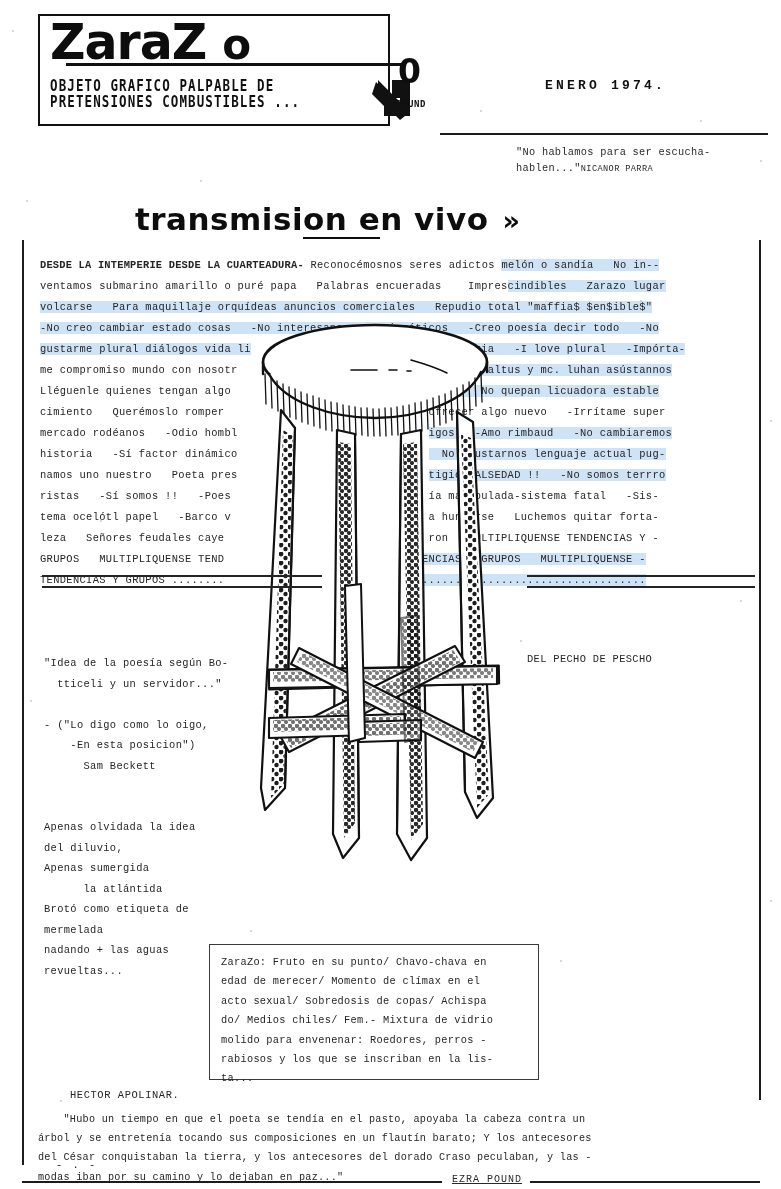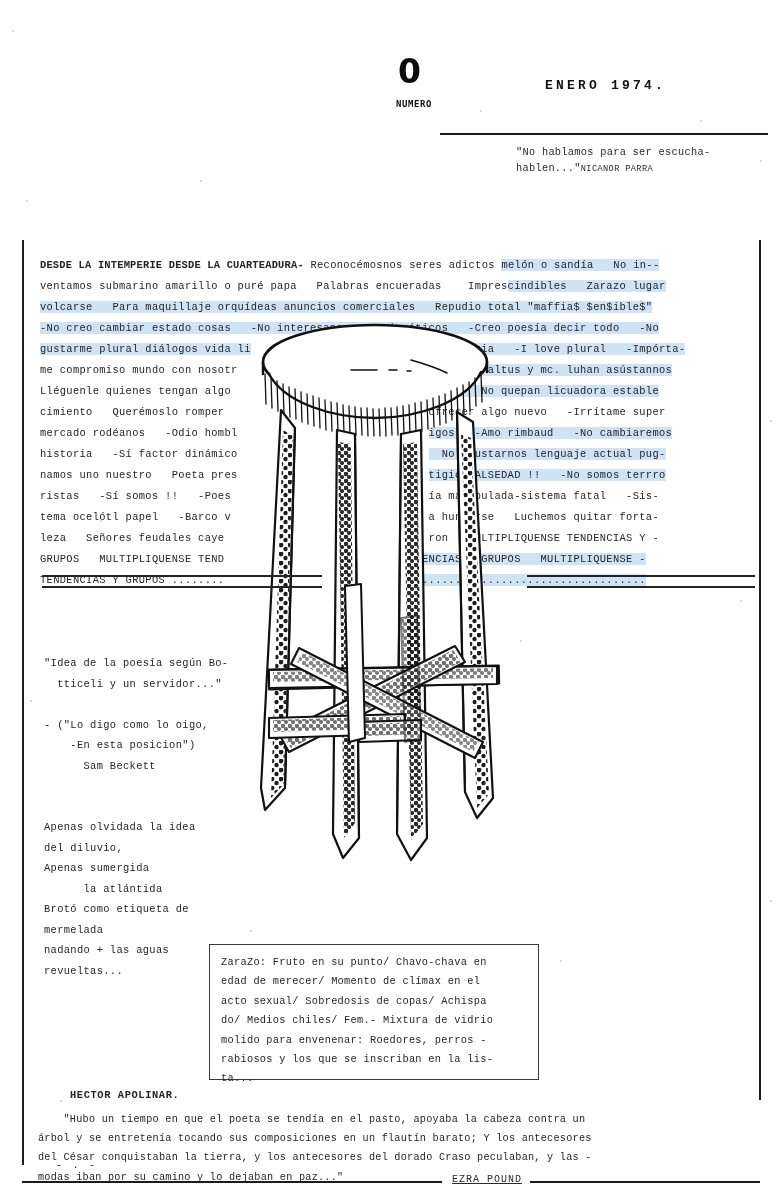--- a/index.html
+++ b/index.html
@@ -100,21 +100,21 @@
   .dv-r1{left:527px;top:575px;width:228px;}
   .dv-r2{left:527px;top:586px;width:228px;}
 
   
   .poem{
     position:absolute;font-size:10.4px;line-height:20.5px;
     letter-spacing:0.35px;color:#262626;white-space:pre;
   }
   .poem-left{left:44px;top:612px;width:250px;}
   .poem-right{left:527px;top:608px;width:240px;}
-  .sig{font-weight:bold;letter-spacing:0.6px;}
+  .sig{font-weight:normal;letter-spacing:0.6px;}
   .dashes{letter-spacing:2px;}
 
   
   .defbox{
     position:absolute;left:209px;top:944px;width:328px;height:134px;
     border:1.5px solid #3a3a3a;background:rgba(255,255,255,0.86);
   }
   .defbox .inner{
     position:absolute;left:11px;top:8px;width:310px;
     font-size:10.3px;line-height:19.4px;letter-spacing:0.3px;color:#262626;
@@ -139,31 +139,44 @@
   .stool svg{display:block;}
 
   
   .speck{position:absolute;background:#9b9b9b;border-radius:50%;opacity:.5;}
 </style>
 </head>
 <body>
 
 <div class="page">
 
+  <div class="masthead">
+    <div class="zaraz"><span>ZaraZ</span><span class="o">o</span></div>
+    <div class="masthead-strike"></div>
+    <div class="sub1">OBJETO  GRAFICO  PALPABLE  DE</div>
+    <div class="sub2">PRETENSIONES COMBUSTIBLES ...</div>
+    <div class="arrow-box">
+      <svg width="46" height="46" viewBox="0 0 46 46">
+        <path d="M8 4 L22 18 L22 4 L40 4 L40 22 L26 22 L40 36 L30 44 L8 22 Z" fill="#111"></path>
+        <path d="M6 6 L30 30 L30 14 L40 14 L40 40 L14 40 L14 30 L2 18 Z" fill="#111"></path>
+      </svg>
+    </div>
+  </div>
   <div class="num-zero">0</div>
-  <div class="num-label">NUMERO</div>
+  <div class="num-label">POUND</div>
   <div class="issue-date">ENERO 1974.</div>
 
   <div class="rule-top"></div>
 
   <div class="epigraph">
     <div>"No hablamos para ser escucha-</div>
     <div><span>hablen..."</span><span class="attrib">NICANOR PARRA</span></div>
   </div>
 
+  <div class="bigtitle"><span>transmisi</span><span class="ul">on  e</span><span>n  vivo</span><span class="guill">»</span></div>
 
   <div class="frame-left"></div>
   <div class="frame-right"></div>
 
   <div class="stream" id="stream"><span class="ln"><span class=" bold-lead">DESDE LA INTEMPERIE DESDE LA CUARTEADURA-</span><span> Reconocémosnos seres adictos </span><span class="hl">melón o sandía   No in--</span></span><span class="ln"><span>ventamos submarino amarillo o puré papa   Palabras encueradas    Impres</span><span class="hl">cindibles   Zarazo lugar</span></span><span class="ln"><span class="hl">volcarse   Para maquillaje orquídeas anuncios comerciales   Repudio total "maffia$ $en$ible$"</span></span><span class="ln"><span class="hl">-No creo cambiar estado cosas   -No interesanos ser simpáticos   -Creo poesía decir todo   -No</span></span><span class="ln"><span class="hl">gustarme plural diálogos vida li</span><span>                              </span><span class="hl">teraria   -I love plural   -Impórta-</span></span><span class="ln"><span>me compromiso mundo con nosotr</span><span>                               </span><span class="hl">os   -Maltus y mc. luhan asústannos</span></span><span class="ln"><span>Lléguenle quienes tengan algo</span><span>                              </span><span class="hl">decir   No quepan licuadora estable</span></span><span class="ln"><span>cimiento   Querémoslo romper</span><span>                               </span><span>ofrecer algo nuevo   -Irrítame super</span></span><span class="ln"><span>mercado rodéanos   -Odio hombl</span><span>                             </span><span class="hl">igos   -Amo rimbaud   -No cambiaremos</span></span><span class="ln"><span>historia   -Sí factor dinámico</span><span>                             </span><span class="hl">  No ajustarnos lenguaje actual pug-</span></span><span class="ln"><span>namos uno nuestro   Poeta pres</span><span>                             </span><span class="hl">tigio FALSEDAD !!   -No somos terrro</span></span><span class="ln"><span>ristas   -Sí somos !!   -Poes</span><span>                              </span><span>ía manipulada-sistema fatal   -Sis-</span></span><span class="ln"><span>tema ocelótl papel   -Barco v</span><span>                              </span><span>a hundirse   Luchemos quitar forta-</span></span><span class="ln"><span>leza   Señores feudales caye</span><span>                               </span><span>ron   MULTIPLIQUENSE TENDENCIAS Y -</span></span><span class="ln"><span>GRUPOS   MULTIPLIQUENSE TEND</span><span>                             </span><span class="hl"> ENCIAS Y GRUPOS   MULTIPLIQUENSE -</span></span><span class="ln"><span>TENDENCIAS Y GRUPOS ........</span><span>                             </span><span class="hl"> ..................................</span></span></div>
 
   <div class="stool">
     <svg width="300" height="612" viewBox="0 0 300 612" fill="none" stroke="#111" stroke-width="2.1" stroke-linejoin="round" stroke-linecap="round">
       <defs>
         <pattern id="dots" width="9" height="9" patternUnits="userSpaceOnUse">
@@ -282,20 +295,21 @@
 Brotó como etiqueta de
 mermelada
 nadando + las aguas
 revueltas...</div>
     <div style="height:22px"></div>
     <div class="sig" style="padding-left:26px">HECTOR APOLINAR.</div>
     <div class="dashes" style="padding-left:12px;padding-top:8px">- . -</div>
   </div>
 
   <div class="poem poem-right">
+    <div>DEL PECHO DE PESCHO</div>
     <div style="height:20px"></div>
     <div style="height:42px"></div>
     
     
   </div>
 
   <div class="defbox">
     <div class="inner">ZaraZo: Fruto en su punto/ Chavo-chava en
 edad de merecer/ Momento de clímax en el
 acto sexual/ Sobredosis de copas/ Achispa

